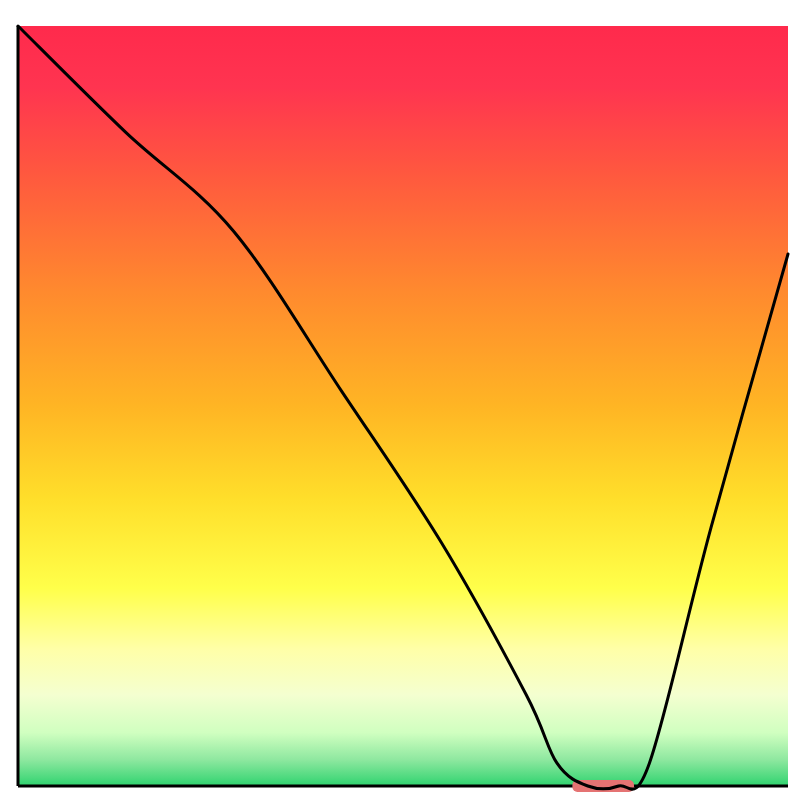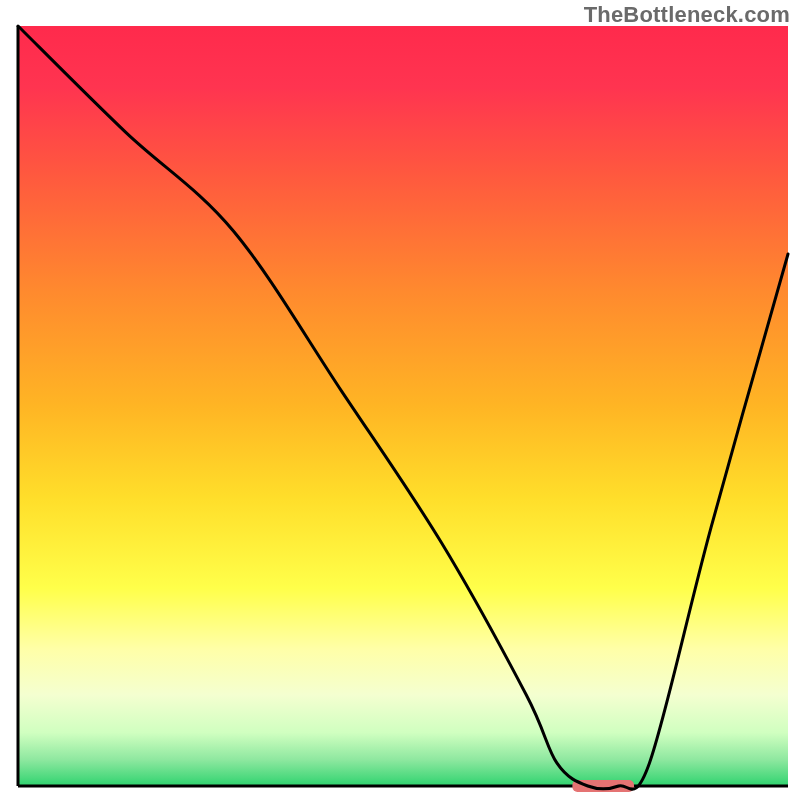--- a/index.html
+++ b/index.html
@@ -25,21 +25,20 @@
     letter-spacing: 0.2px;
   }
   svg {
     display: block;
   }
 </style>
 </head>
 <body>
 
 <div class="container">
-  <div class="watermark">TheBottleneck.com</div>
 
   <svg id="chart-svg" width="800" height="800">
     <defs>
       <linearGradient id="bg-grad" x1="0" y1="0" x2="0" y2="1">
           <stop offset="0%" stop-color="#ff2a4c"></stop>
           <stop offset="8%" stop-color="#ff3450"></stop>
           <stop offset="20%" stop-color="#ff5a3e"></stop>
           <stop offset="35%" stop-color="#ff8a2e"></stop>
           <stop offset="50%" stop-color="#ffb524"></stop>
           <stop offset="62%" stop-color="#ffde2a"></stop>

